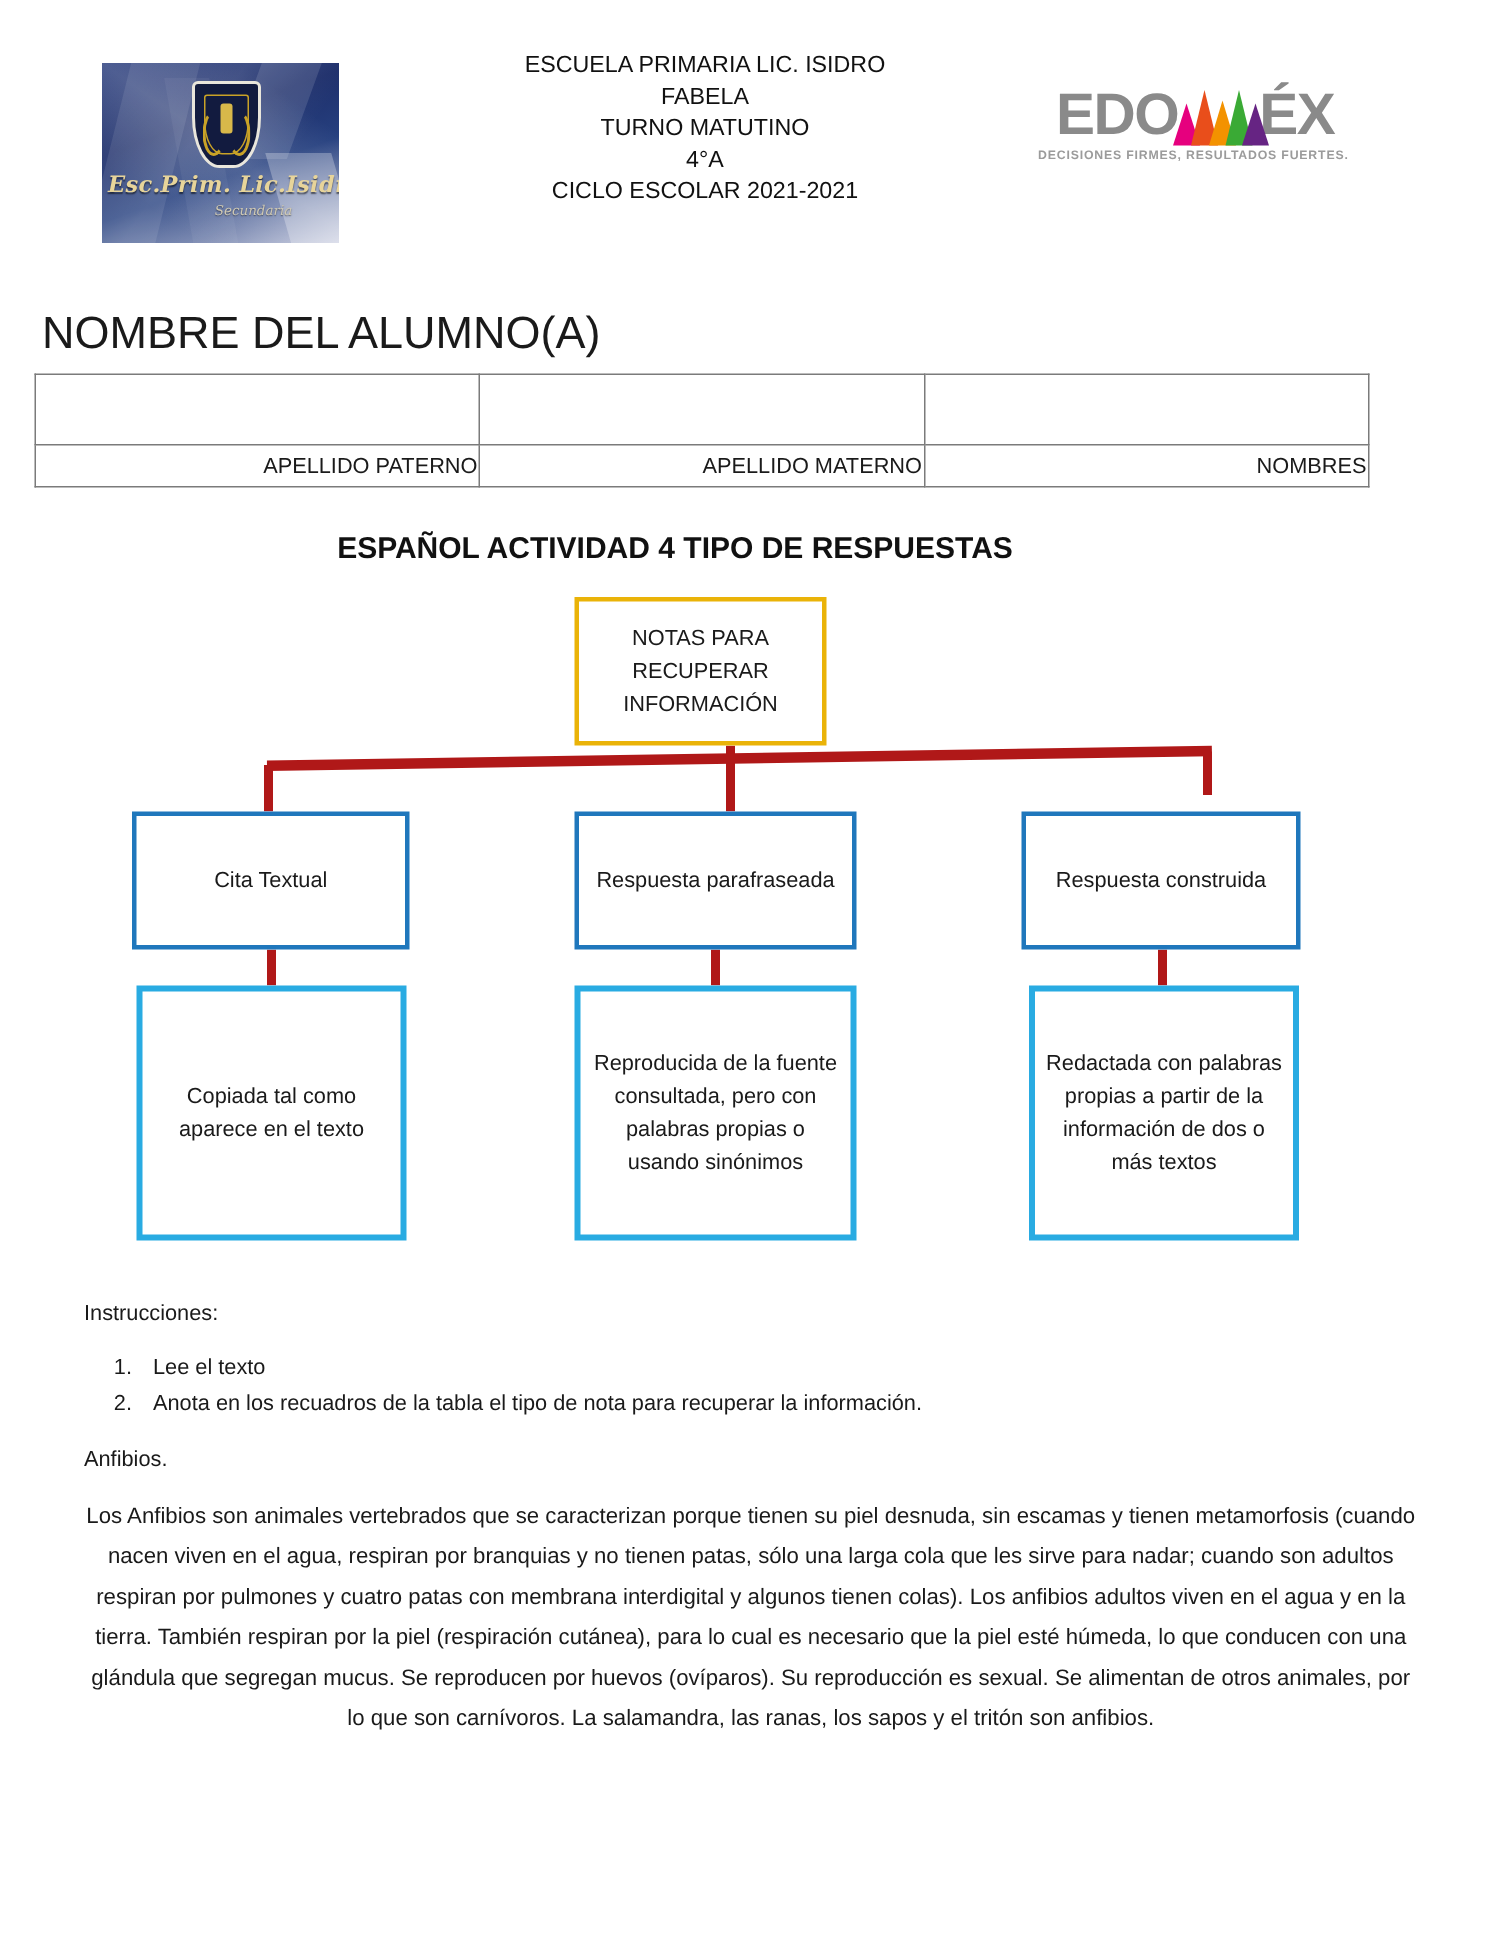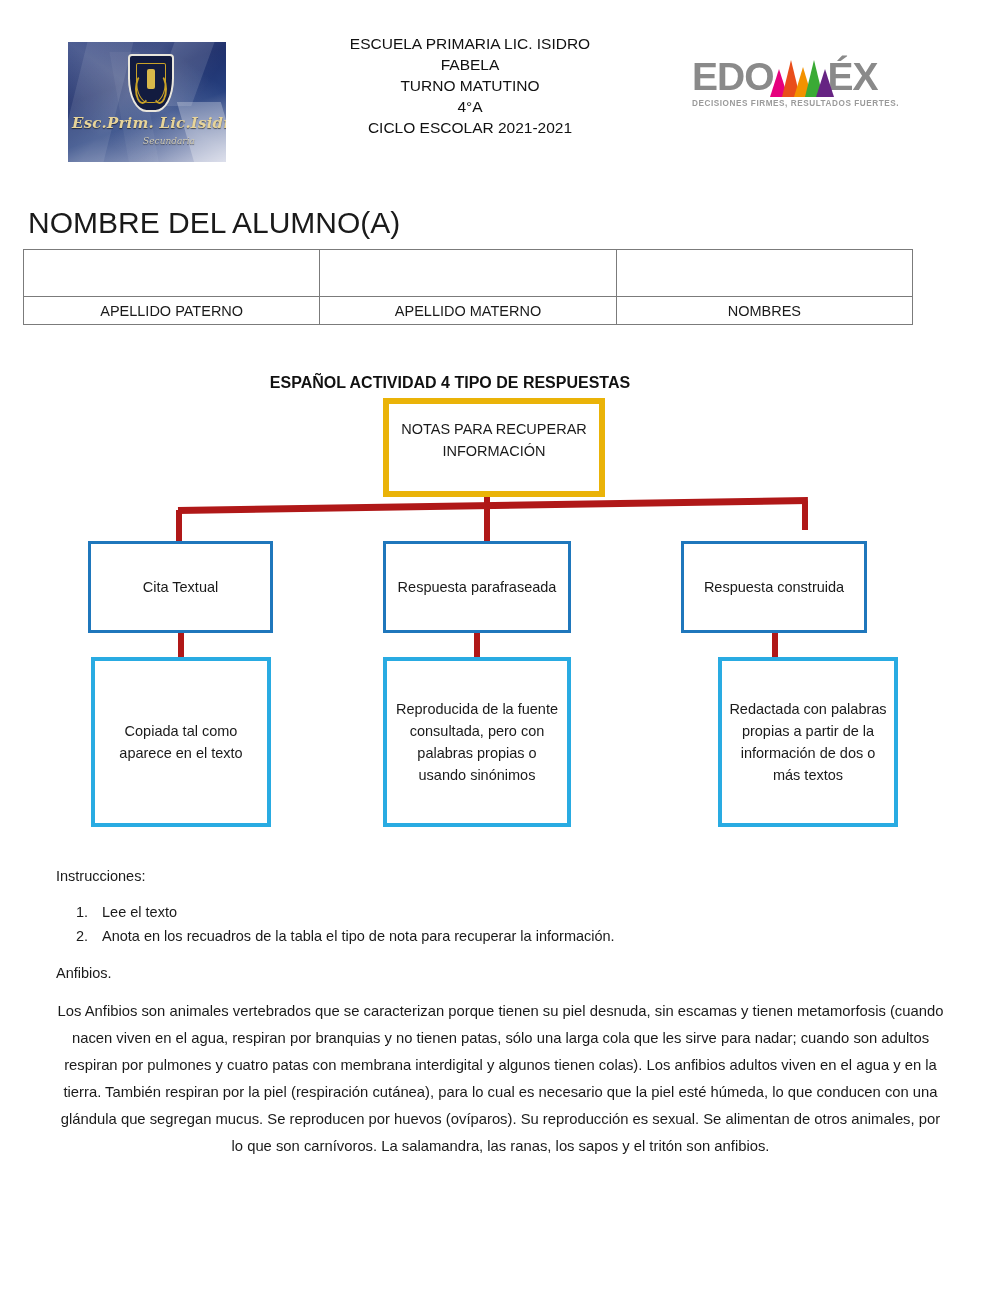--- a/index.html
+++ b/index.html
@@ -120,20 +120,21 @@
   .edomex-word {
     display: flex;
     align-items: flex-end;
     justify-content: flex-start;
     font-weight: bold;
     font-size: 39px;
     letter-spacing: -1px;
     line-height: 40px;
     color: #8a8a8a;
     font-family: "Liberation Sans", sans-serif;
+    margin-left: 12px;
   }
   .edomex-m {
     display: inline-block;
     position: relative;
     width: 58px;
     height: 38px;
     margin: 0 -2px;
   }
   .edomex-m i {
     position: absolute;
@@ -170,33 +171,33 @@
     position: absolute;
     left: 23px; top: 249px;
     width: 890px;
     border-collapse: collapse;
     table-layout: fixed;
   }
   .name-table td {
     border: 1px solid #7b7b7b;
     height: 25px;
     font-size: 14.5px;
-    text-align: center;
+    text-align: right;
     vertical-align: middle;
     color: #1a1a1a;
   }
   .name-table tr.blank td { height: 44px; }
 
   
   .activity-title {
     position: absolute;
-    left: 0; top: 374px;
+    left: 0; top: 355px;
     width: 900px;
     text-align: center;
-    font-size: 16px;
+    font-size: 20px;
     font-weight: bold;
     color: #111;
   }
   .diagram {
     position: absolute;
     left: 0; top: 380px;
     width: 1000px;
     height: 460px;
   }
   .node {
@@ -207,41 +208,41 @@
     align-items: center;
     justify-content: center;
     text-align: center;
     font-size: 14.5px;
     line-height: 22px;
     color: #1a1a1a;
     padding: 4px 6px;
   }
   .node.root {
     left: 383px; top: 18px;
-    width: 222px; height: 99px;
-    border: 6px solid #eab308;
+    width: 168px; height: 99px;
+    border: 3px solid #eab308;
     align-items: flex-start;
     padding-top: 14px;
   }
   .node.mid {
     top: 161px;
     height: 92px;
     border: 3px solid #1f77bc;
   }
   .node.mid.c1 { left: 88px;  width: 185px; }
   .node.mid.c2 { left: 383px; width: 188px; }
   .node.mid.c3 { left: 681px; width: 186px; }
   .node.leaf {
     top: 277px;
     height: 170px;
     border: 4px solid #29abe2;
   }
   .node.leaf.c1 { left: 91px;  width: 180px; }
   .node.leaf.c2 { left: 383px; width: 188px; }
-  .node.leaf.c3 { left: 686px; width: 180px; margin-left: 32px; }
+  .node.leaf.c3 { left: 686px; width: 180px; }
 
   .conn {
     position: absolute;
     background: #b01818;
   }
   .conn.v-root   { left: 484px; top: 117px; width: 6px;  height: 44px; }
   .conn.h-bus    { left: 178px; top: 127px; width: 630px; height: 7px;
                    transform: rotate(-0.9deg); transform-origin: left center; }
   .conn.v-left   { left: 176px; top: 130px; width: 6px;  height: 31px; }
   .conn.v-right  { left: 802px; top: 121px; width: 6px;  height: 29px; }

